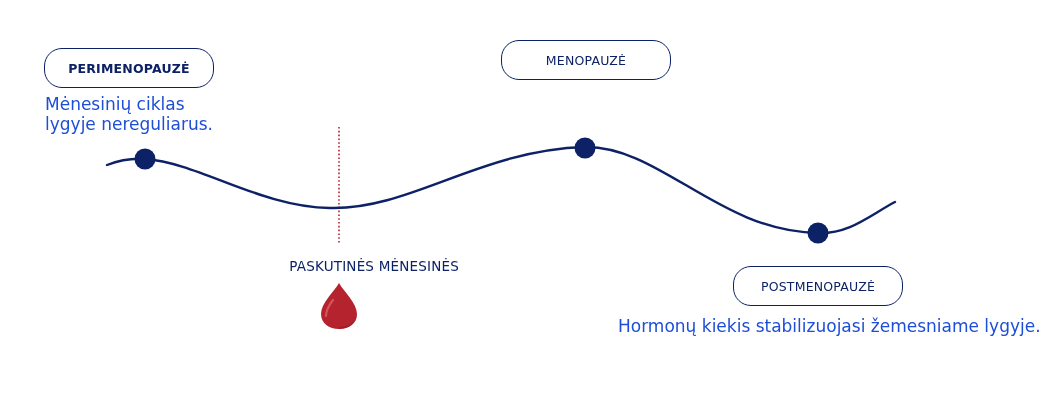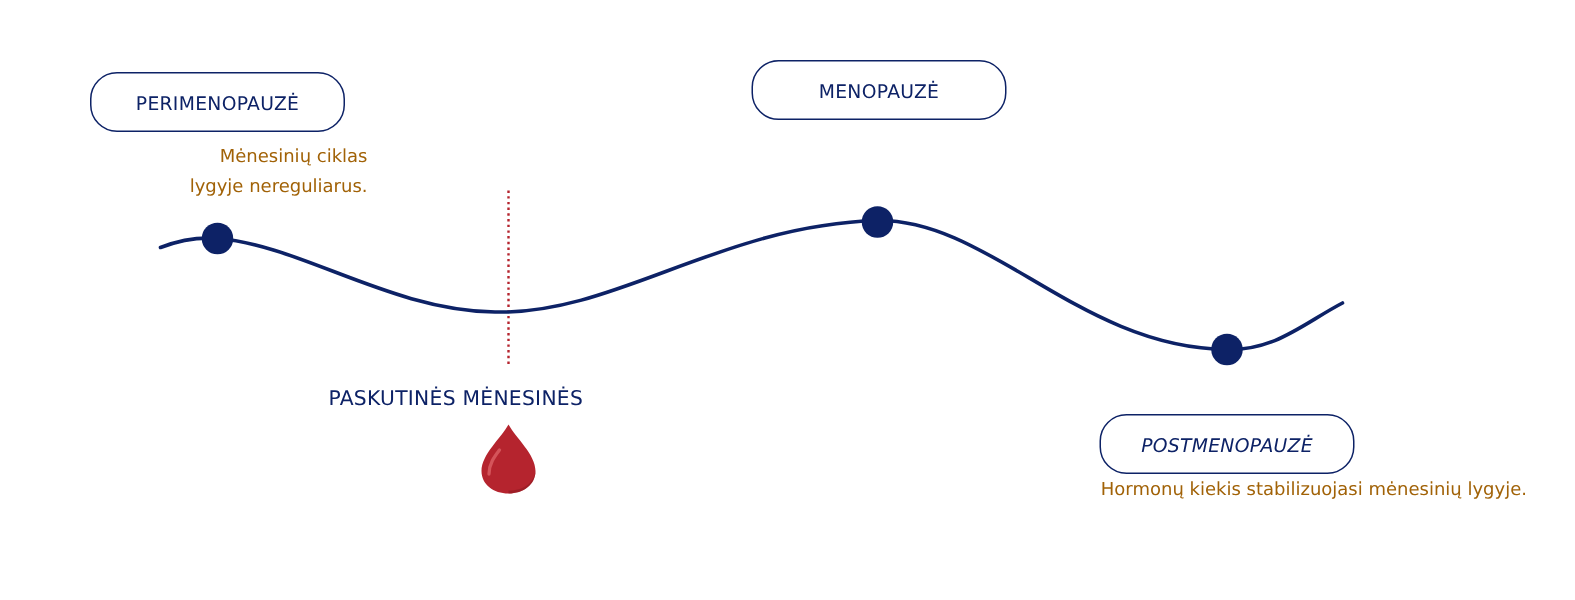--- a/index.html
+++ b/index.html
@@ -32,34 +32,34 @@
       align-items: center;
       justify-content: center;
       font-size: 12.5px;
       letter-spacing: 0.2px;
       color: #0d2266;
       background: #ffffff;
       text-transform: uppercase;
     }
     .desc {
       position: absolute;
-      font-size: 12px;
+      font-size: 17px;
       line-height: 20px;
-      color: #a16207;
-      text-align: right;
+      color: #1d4ed8;
+      text-align: left;
       white-space: nowrap;
     }
     .label-center {
       position: absolute;
       font-size: 13.5px;
       color: #0d2266;
       text-transform: uppercase;
       letter-spacing: 0.2px;
       white-space: nowrap;
-      text-align: left;
+      text-align: right;
     }
   </style>
 </head>
 <body>
 
 <svg class="stage-svg" viewBox="0 0 1050 400" xmlns="http://www.w3.org/2000/svg">
 
   <line x1="339" y1="127" x2="339" y2="243" stroke="#b5242e" stroke-width="1.6" stroke-dasharray="1.6 2.2"></line>
 
   <path d="M107,165
@@ -77,28 +77,28 @@
     <path d="M339,283
              C334,292 321,303 321,314
              C321,323 329,329 339,329
              C349,329 357,323 357,314
              C357,303 344,292 339,283 Z" fill="#b5242e"></path>
     <path d="M326,316 C326,309 330,304 333,300" fill="none" stroke="#d4545a" stroke-width="2.2" stroke-linecap="round"></path>
     <path d="M339,329 C349,329 357,323 357,314 C356,322 349,327 339,327 Z" fill="#8f1b22" opacity="0.6"></path>
   </g>
 </svg>
 
-<div class="pill" style="left:60px; top:48px; width:170px;">PERIMENOPAUZĖ</div>
+<div class="pill" style="left:44px; top:48px; width:170px;font-weight:bold;">PERIMENOPAUZĖ</div>
 <div class="desc" style="left:45px; top:94px; width:200px;">
   <div>Mėnesinių ciklas</div>
   <div>lygyje nereguliarus.</div>
 </div>
 
 <div class="pill" style="left:501px; top:40px; width:170px;">MENOPAUZĖ</div>
 <div class="desc" style="left:476px; top:88px; width:220px;">
 </div>
 
 <div class="label-center" style="left:219px; top:258px; width:240px;">PASKUTINĖS MĖNESINĖS</div>
 
-<div class="pill" style="left:733px; top:276px; width:170px;font-style:italic;">POSTMENOPAUZĖ</div>
+<div class="pill" style="left:733px; top:266px; width:170px;">POSTMENOPAUZĖ</div>
 <div class="desc" style="left:618px; top:316px; width:400px;">
-  <div>Hormonų kiekis stabilizuojasi mėnesinių lygyje.</div>
+  <div>Hormonų kiekis stabilizuojasi žemesniame lygyje.</div>
 </div>
 
 </body></html>

